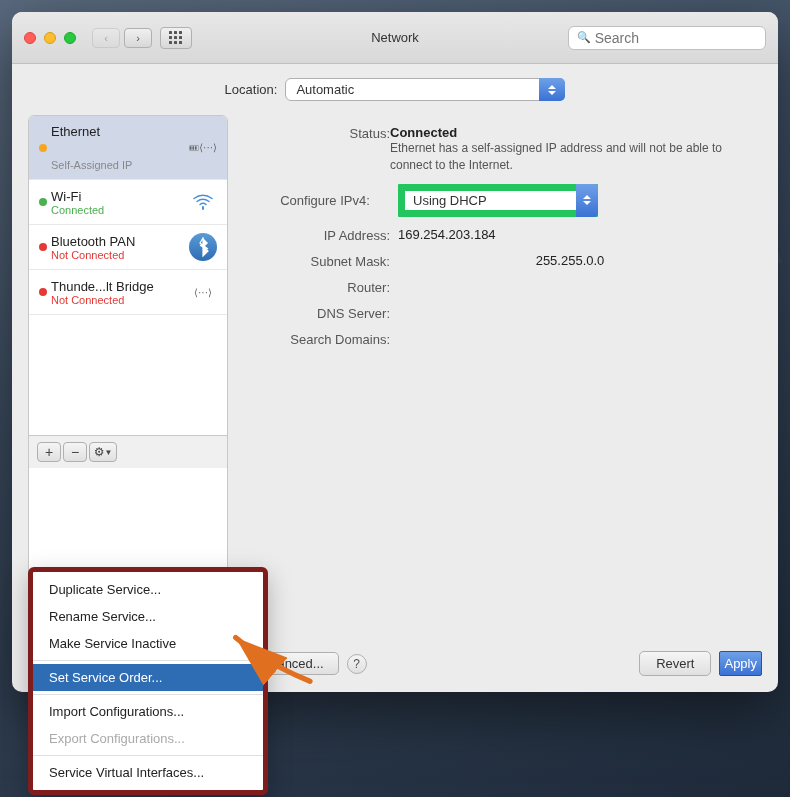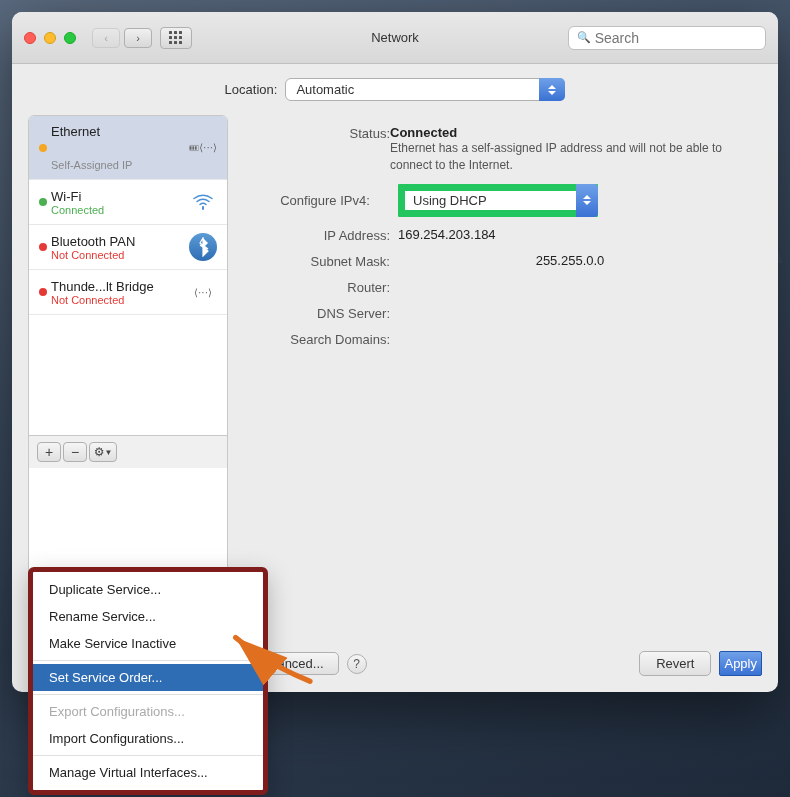--- a/index.html
+++ b/index.html
@@ -746,24 +746,24 @@
   </div>
 </div>
 
 <div class="dropdown-menu">
   <div class="menu-item">Duplicate Service...</div>
   <div class="menu-item">Rename Service...</div>
   <div class="menu-item">Make Service Inactive</div>
   <div class="menu-divider"></div>
   <div class="menu-item selected">Set Service Order...</div>
   <div class="menu-divider"></div>
+  <div class="menu-item">Import Configurations...</div>
   <div class="menu-item disabled">Export Configurations...</div>
-  <div class="menu-item">Import Configurations...</div>
   <div class="menu-divider"></div>
-  <div class="menu-item">Manage Virtual Interfaces...</div>
+  <div class="menu-item">Service Virtual Interfaces...</div>
 </div>
 
 <div class="arrow-annotation">
   <svg width="120" height="80" viewBox="0 0 120 80" class="arrow-svg">
     <defs>
       <marker id="arrowhead" markerWidth="10" markerHeight="7" refX="10" refY="3.5" orient="auto">
         <polygon points="0 0, 10 3.5, 0 7" fill="#e07020"></polygon>
       </marker>
     </defs>
     <path d="M 100 70 Q 50 50 15 20" stroke="#e07020" stroke-width="6" fill="none" marker-end="url(#arrowhead)" stroke-linecap="round"></path>

